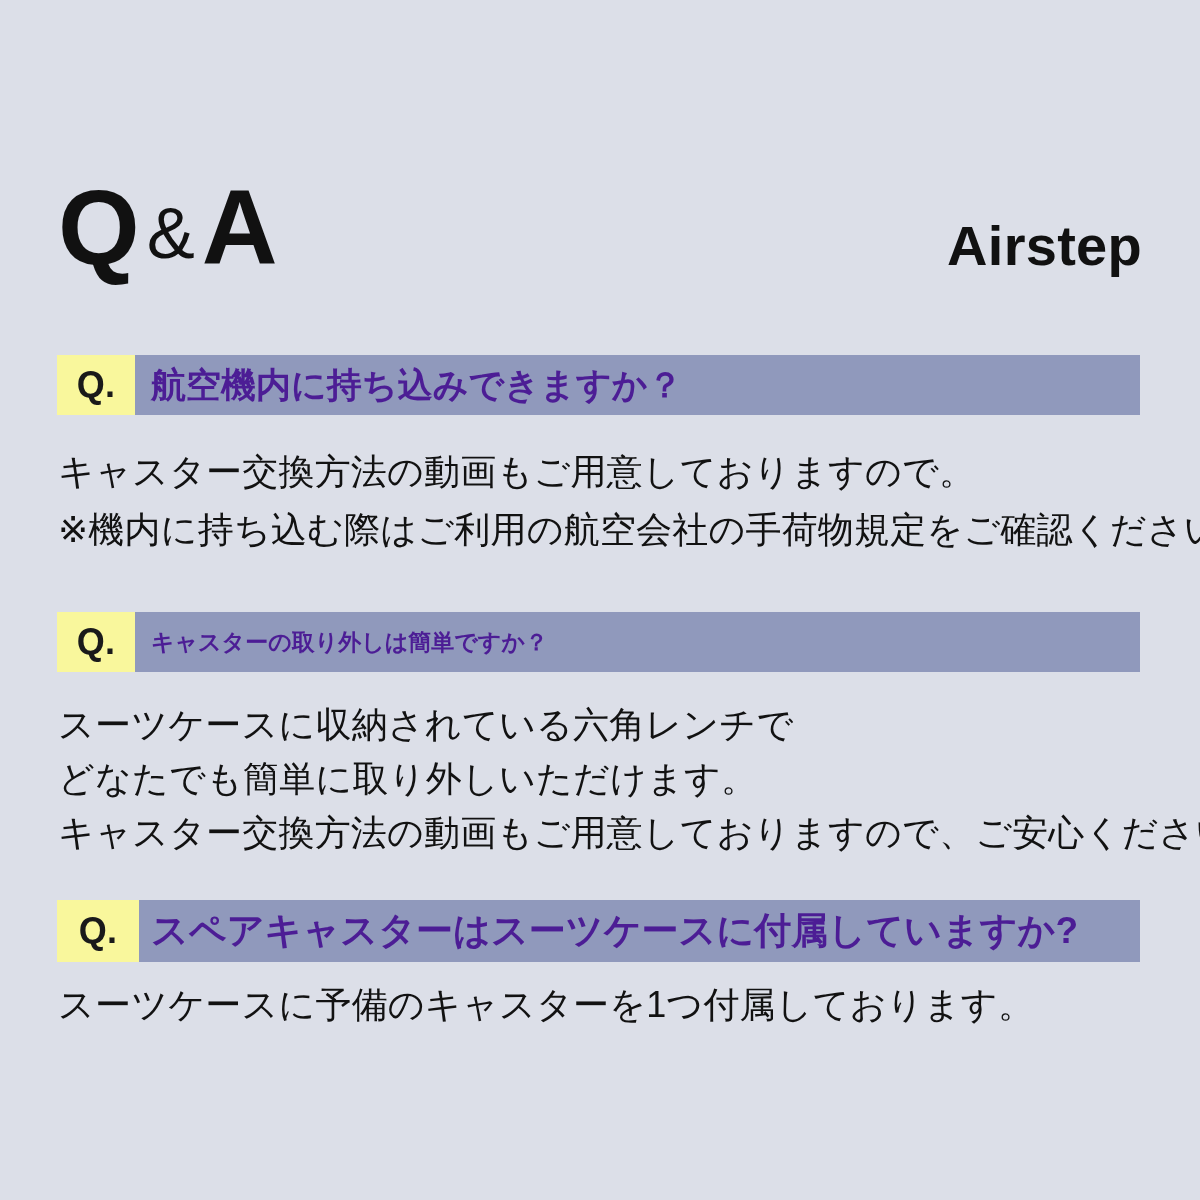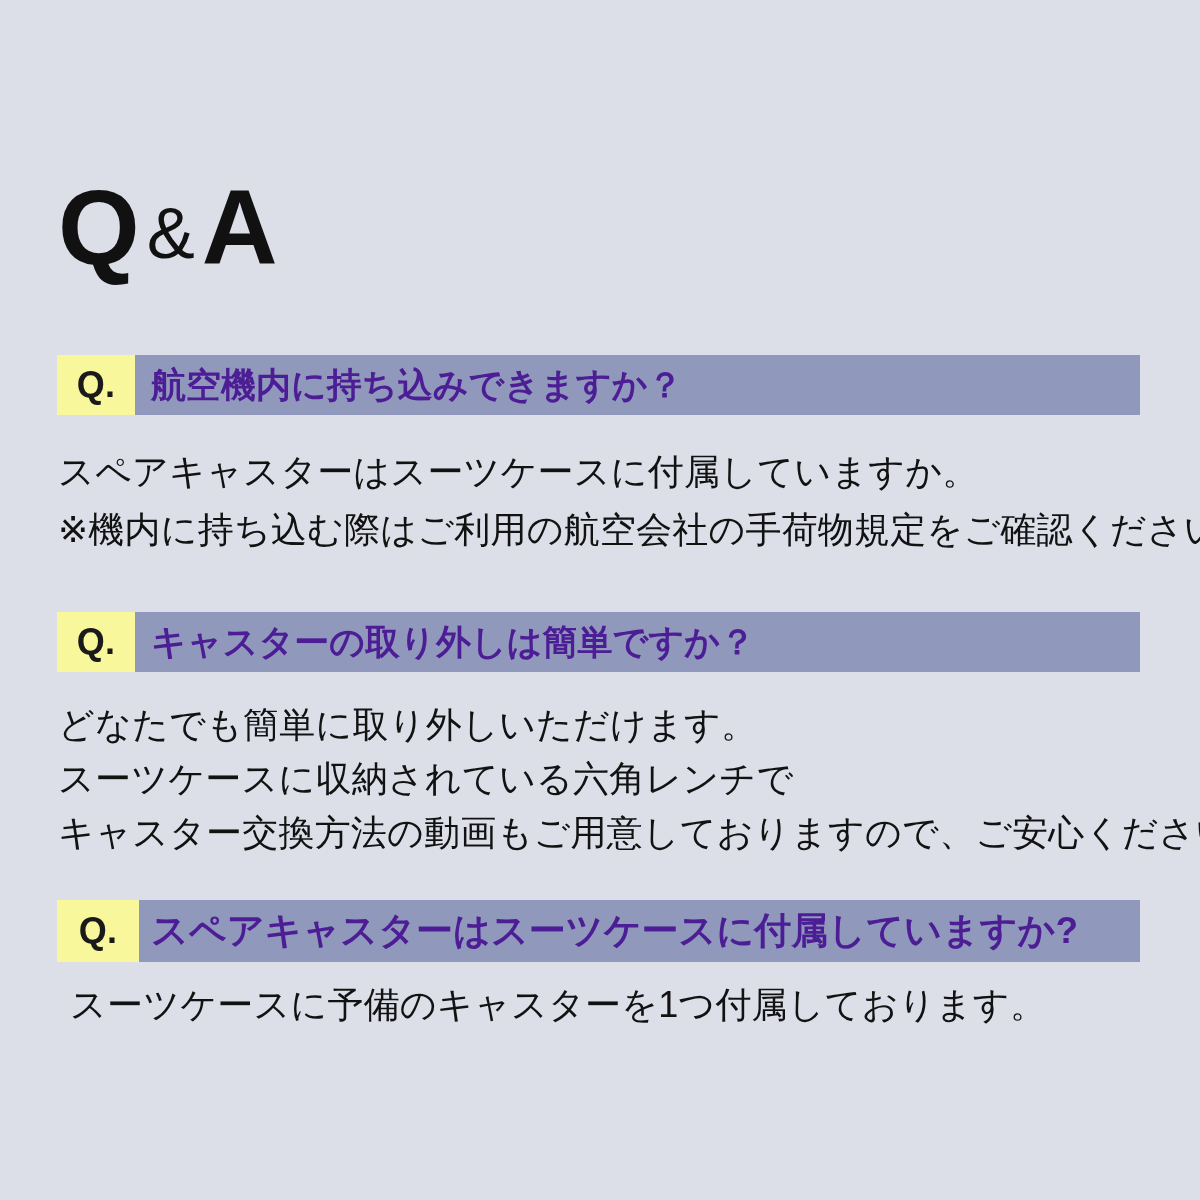--- a/index.html
+++ b/index.html
@@ -102,64 +102,65 @@
   .q-text {
     flex: 1 1 auto;
     color: #4c1d95;
     font-weight: 700;
     display: flex;
     align-items: center;
     white-space: nowrap;
     overflow: hidden;
   }
   .qa-block.b1 .q-text { font-size: 35px; padding-left: 16px; }
-  .qa-block.b2 .q-text { font-size: 35px; padding-left: 16px; }
+  .qa-block.b2 .q-text { font-size: 23px; padding-left: 16px; }
   .qa-block.b3 .q-text { font-size: 37px; padding-left: 12px; }
 
   .a-body {
     font-weight: 400;
     color: #121212;
     letter-spacing: 0.005em;
   }
   .qa-block.b1 .a-body { font-size: 36px; line-height: 58px; margin-top: 28px; margin-left: 1px; }
   .qa-block.b2 .a-body { font-size: 36px; line-height: 54px; margin-top: 26px; margin-left: 1px; }
-  .qa-block.b3 .a-body { font-size: 36px; line-height: 54px; margin-top: 16px; margin-left: 13px; }
+  .qa-block.b3 .a-body { font-size: 36px; line-height: 54px; margin-top: 16px; margin-left: 1px; }
 
   .a-line { white-space: nowrap; }
 </style>
 </head>
 <body>
 
 <div class="page">
 
   <div class="header">
     <div class="qa-title"><span>Q</span><span class="amp">&amp;</span><span>A</span></div>
+    <div class="brand">Airstep</div>
   </div>
 
   <div class="qa-list">
 
     <div class="qa-block b1">
       <div class="q-bar">
         <div class="q-badge">Q.</div>
         <div class="q-text">航空機内に持ち込みできますか？</div>
       </div>
       <div class="a-body">
-        <div class="a-line">スペアキャスターはスーツケースに付属していますか。</div>
+        <div class="a-line">キャスター交換方法の動画もご用意しておりますので。</div>
         <div class="a-line">※機内に持ち込む際はご利用の航空会社の手荷物規定をご確認ください。</div>
       </div>
     </div>
 
     <div class="qa-block b2">
       <div class="q-bar">
         <div class="q-badge">Q.</div>
         <div class="q-text">キャスターの取り外しは簡単ですか？</div>
       </div>
       <div class="a-body">
+        <div class="a-line">スーツケースに収納されている六角レンチで</div>
         <div class="a-line">どなたでも簡単に取り外しいただけます。</div>
-        <div class="a-line">スーツケースに収納されている六角レンチで</div>
         <div class="a-line">キャスター交換方法の動画もご用意しておりますので、ご安心ください。</div>
       </div>
     </div>
 
     <div class="qa-block b3">
       <div class="q-bar">
         <div class="q-badge">Q.</div>
         <div class="q-text">スペアキャスターはスーツケースに付属していますか?</div>
       </div>
       <div class="a-body">

